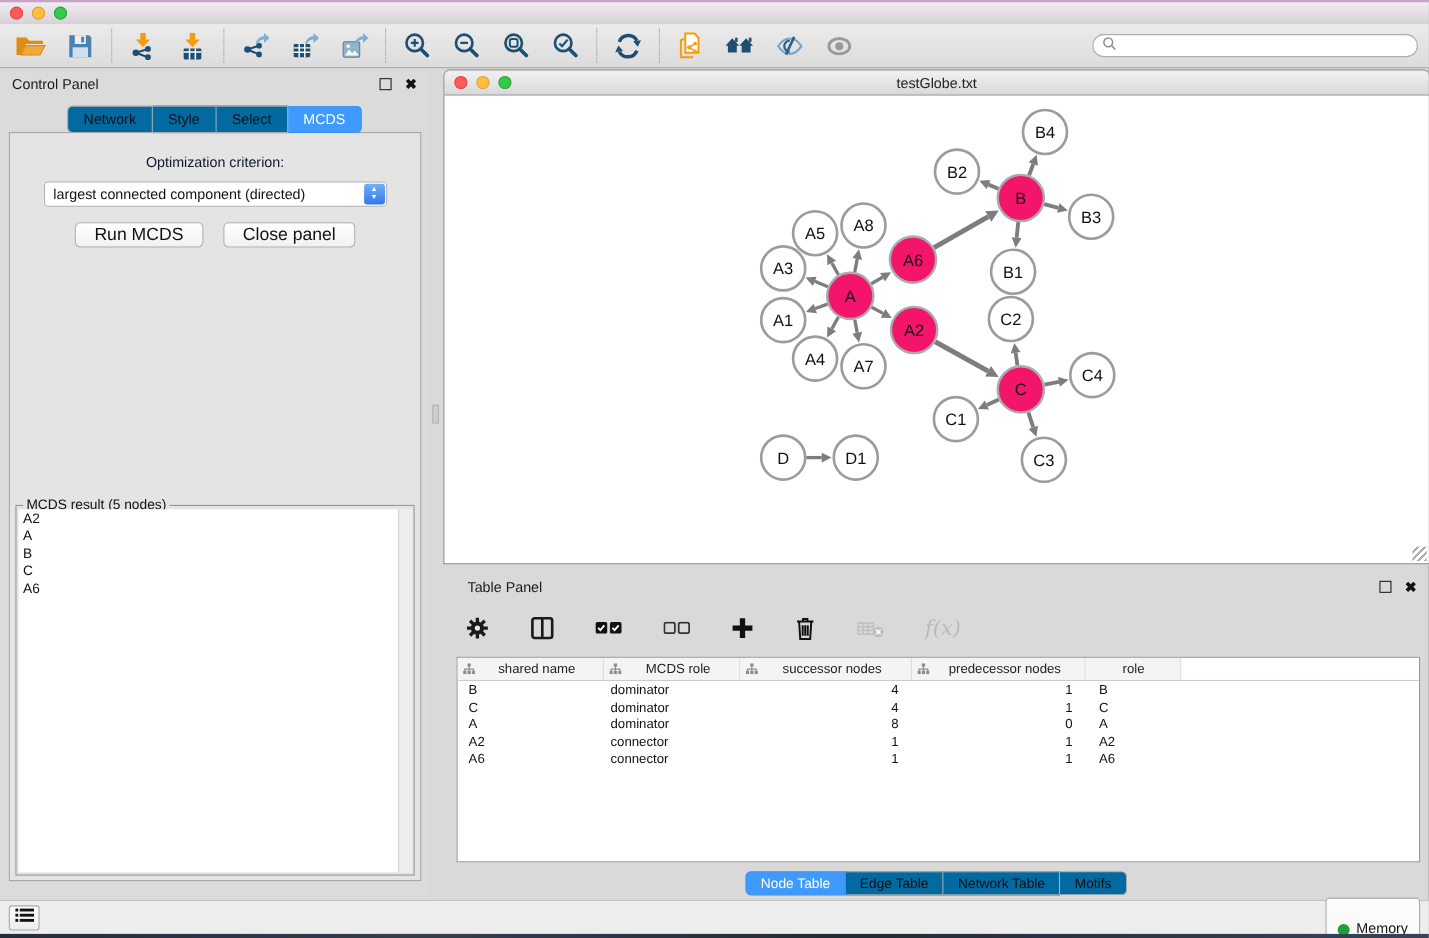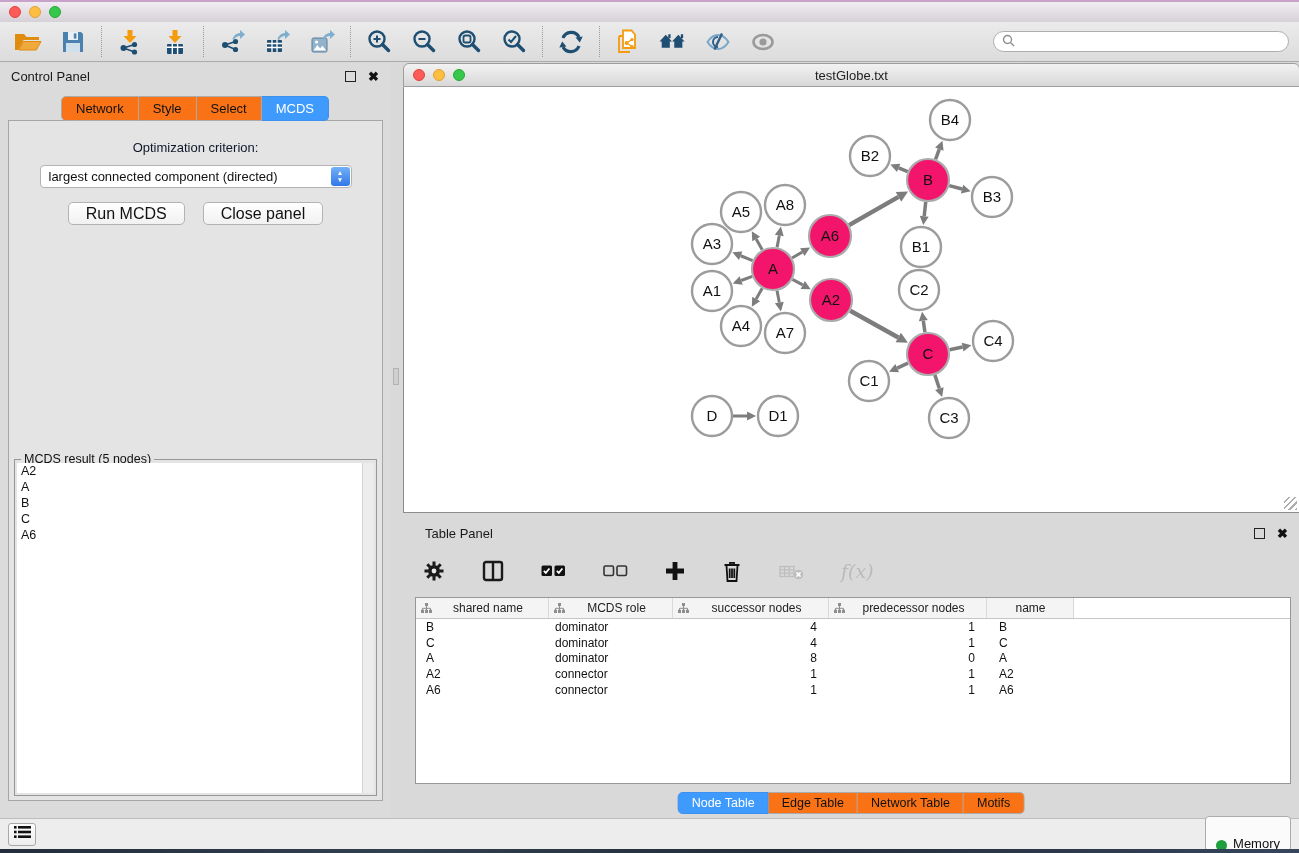--- a/index.html
+++ b/index.html
@@ -30,21 +30,21 @@
     display:flex; align-items:center; padding-left:8px; gap:5px; }
   .search-box input { border:none; outline:none; flex:1; font-size:12px; background:transparent; font-family:inherit; }
 
   
   .control-panel { position:absolute; left:0; top:63px; width:390px; height:755px; background:#DBDBDB; }
   .panel-header { height:26px; display:flex; align-items:center; padding:0 11px; font-size:13px; color:#1A1A1A; }
   .panel-header .spacer { flex:1; }
   .float-icon { width:11px; height:11px; border:1.5px solid #222; margin-right:12px; }
   .close-icon { font-size:13px; font-weight:bold; color:#111; line-height:1; }
   .cp-tabs { position:absolute; top:33px; left:50%; transform:translateX(-50%); display:flex; z-index:2; }
-  .seg { font-size:13px; padding:4px 14px; background:#f97316; border:1px solid #ABABAB; border-left:none; color:#111; white-space:nowrap; }
+  .seg { font-size:13px; padding:4px 14px; background:#0369a1; border:1px solid #ABABAB; border-left:none; color:#111; white-space:nowrap; }
   .seg:first-child { border-left:1px solid #ABABAB; border-radius:5px 0 0 5px; }
   .seg:last-child { border-radius:0 5px 5px 0; }
   .seg.active { background:#3E9BFD; border-color:#3E90EF; color:#fff; }
   .cp-box { position:absolute; left:8px; right:7px; top:57px; bottom:17px; background:#E4E4E4; border:1px solid #A6A6A6; }
   .opt-label { margin-top:19px; text-align:center; font-size:13px; color:#0f172a; }
   .combo-row { display:flex; justify-content:center; margin-top:10px; }
   .combo { width:312px; height:23px; background:#fff; border:1px solid #B3B3B3; border-radius:4px;
     display:flex; align-items:center; font-size:13px; padding-left:8px; position:relative; color:#111; }
   .combo-btn { position:absolute; right:1px; top:1px; bottom:1px; width:19px;
     background:linear-gradient(#72B1F8,#3277E8); border-radius:3px; display:flex; flex-direction:column;
@@ -530,21 +530,21 @@
                   <rect x="0" y="6.8" width="3" height="3.2"></rect>
                   <rect x="4" y="6.8" width="3" height="3.2"></rect>
                   <rect x="8" y="6.8" width="3" height="3.2"></rect>
                 </g>
               </svg>
             </span>
             <span class="lbl">predecessor nodes</span>
           </div>
           <div class="th" style="width: 87px;">
             <span style="width:7px"></span>
-            <span class="lbl">name</span>
+            <span class="lbl">role</span>
           </div>
           <div class="th filler"></div>
         </div>
       <div id="tp-body">
           <div class="tr">
             <div class="td" style="width: 133px; padding-left: 10px;">B</div>
             <div class="td" style="width: 124px; padding-left: 6px;">dominator</div>
             <div class="td" style="width: 156px; text-align: right; padding-right: 12px;">4</div>
             <div class="td" style="width: 158px; text-align: right; padding-right: 12px;">1</div>
             <div class="td" style="width: 87px; padding-left: 12px;">B</div>

